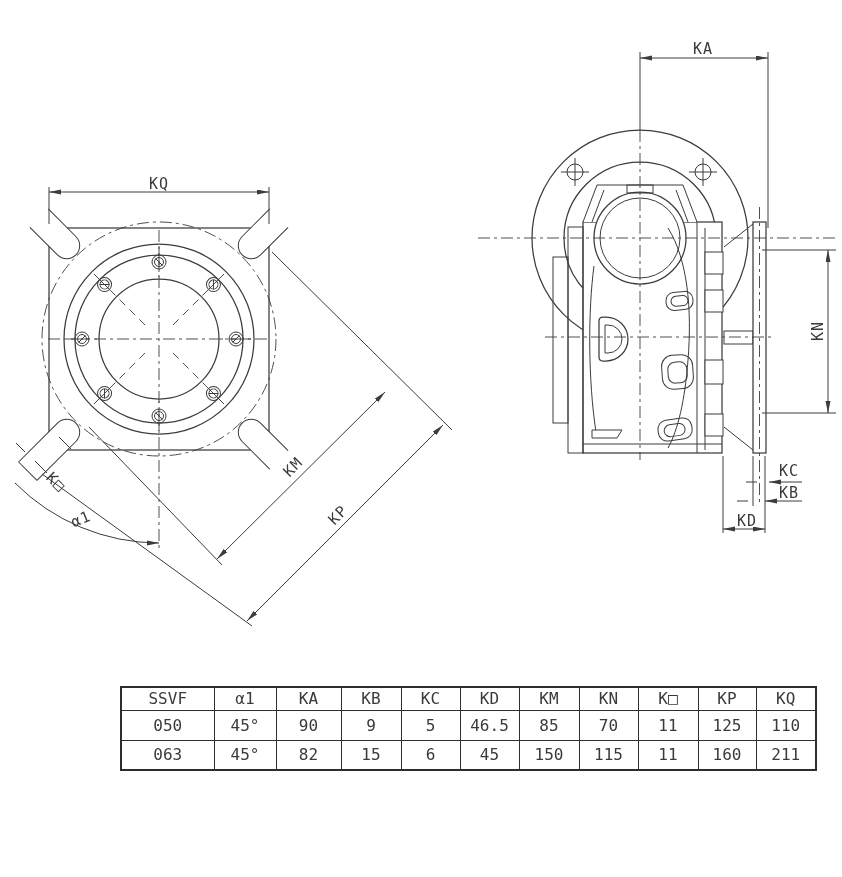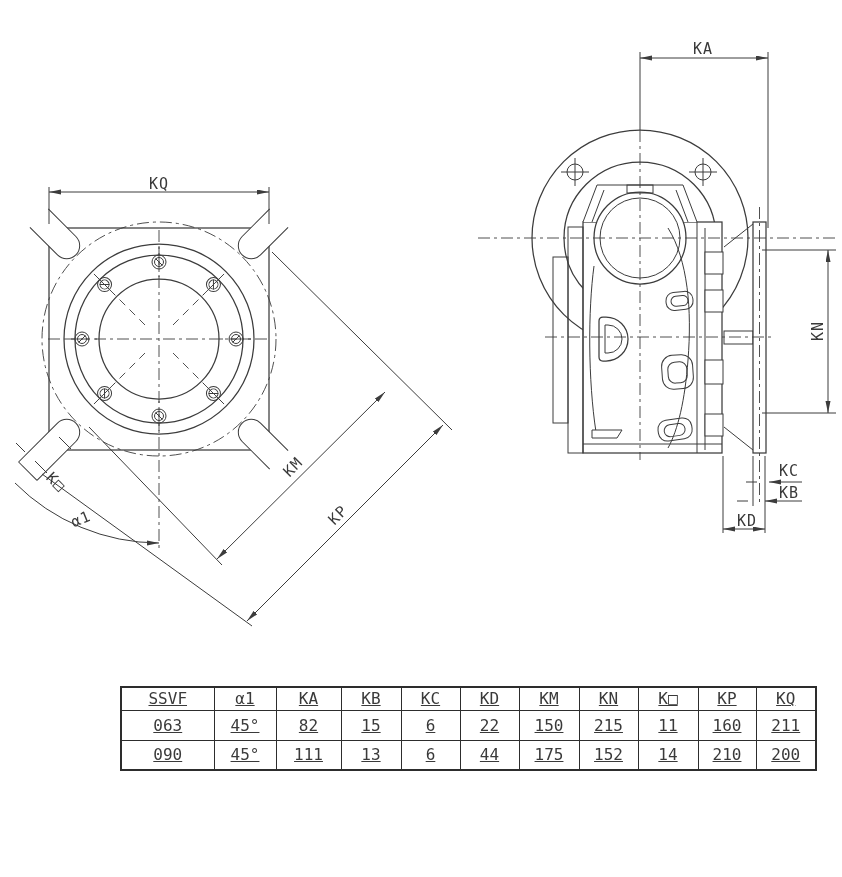--- a/index.html
+++ b/index.html
@@ -13,21 +13,21 @@
   .wf{fill:#ffffff;stroke:#3c3c3c;stroke-width:1;}
   .wf2{fill:#ffffff;stroke:#3c3c3c;stroke-width:1.25;}
   .mask{fill:#ffffff;stroke:none;}
   .lbl{position:absolute;font-size:15px;letter-spacing:1px;white-space:nowrap;
        transform:translate(-50%,-50%);color:#3a3a3a;}
   .r45{transform:translate(-50%,-50%) rotate(45deg);}
   .rm45{transform:translate(-50%,-50%) rotate(-45deg);}
   .rm90{transform:translate(-50%,-50%) rotate(-90deg);}
   .rm22{transform:translate(-50%,-50%) rotate(-22deg);}
   table.dims{position:absolute;left:120px;top:686px;width:695px;border-collapse:collapse;
-       table-layout:fixed;border:2px solid #2d2d2d;text-decoration:underline;}
+       table-layout:fixed;border:2px solid #2d2d2d;}
   table.dims th, table.dims td{border:1.2px solid #2d2d2d;text-align:center;vertical-align:middle;
        font-weight:normal;font-size:16px;padding:0;color:#3a3a3a;}
   table.dims thead tr{height:23px;}
   table.dims tbody tr{height:30px;}
 </style>
 </head>
 <body>
 
 <div class="stage">
 
@@ -276,40 +276,40 @@
           <th>KD</th>
           <th>KM</th>
           <th>KN</th>
           <th>K□</th>
           <th>KP</th>
           <th>KQ</th>
         </tr>
     </thead>
     <tbody>
         <tr>
+          <td>050</td>
+          <td>45°</td>
+          <td>90</td>
+          <td>9</td>
+          <td>5</td>
+          <td>46.5</td>
+          <td>85</td>
+          <td>70</td>
+          <td>11</td>
+          <td>125</td>
+          <td>110</td>
+        </tr>
+        <tr>
           <td>063</td>
           <td>45°</td>
           <td>82</td>
           <td>15</td>
           <td>6</td>
-          <td>22</td>
+          <td>45</td>
           <td>150</td>
-          <td>215</td>
+          <td>115</td>
           <td>11</td>
           <td>160</td>
           <td>211</td>
         </tr>
-        <tr>
-          <td>090</td>
-          <td>45°</td>
-          <td>111</td>
-          <td>13</td>
-          <td>6</td>
-          <td>44</td>
-          <td>175</td>
-          <td>152</td>
-          <td>14</td>
-          <td>210</td>
-          <td>200</td>
-        </tr>
       </tbody>
   </table>
 </div>
 
 </body></html>

